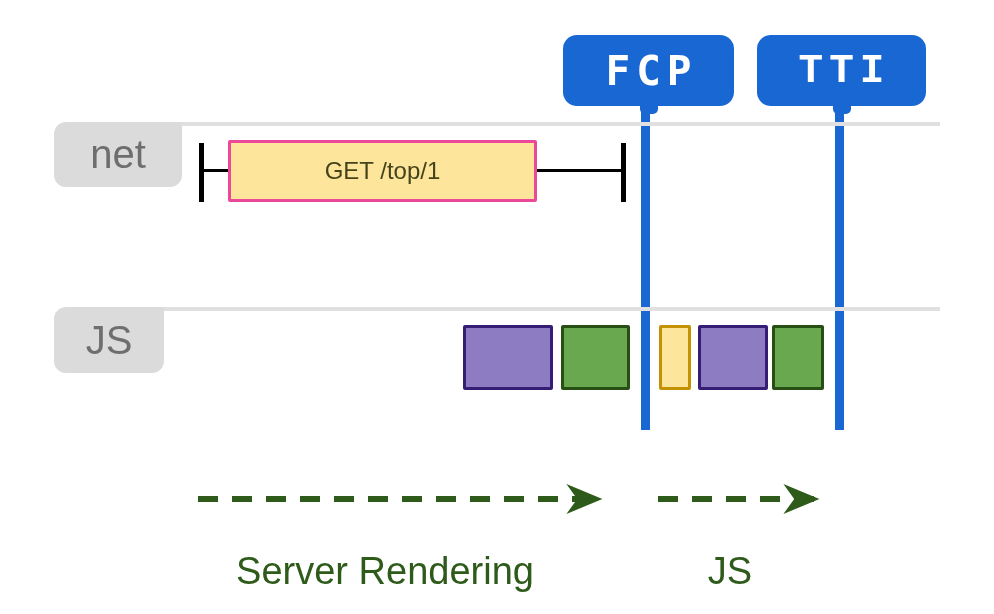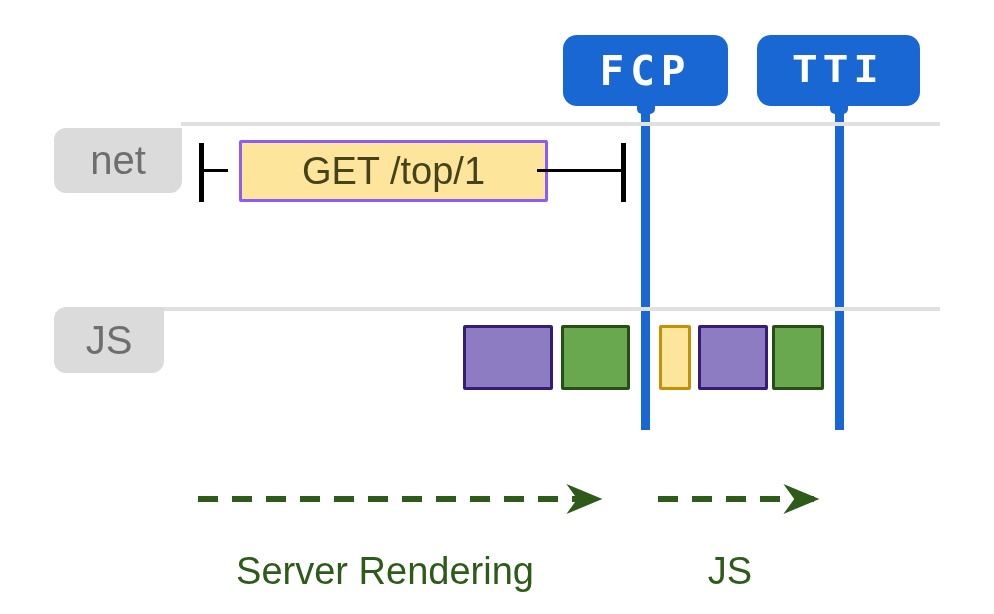--- a/index.html
+++ b/index.html
@@ -6,51 +6,52 @@
   .canvas{
     position:relative;width:994px;height:614px;background:#ffffff;
     font-family:"Liberation Sans",sans-serif;overflow:hidden;
   }
   
   .vline{position:absolute;top:100px;height:330px;width:9px;background:#1967D2;}
   .badge{
     position:absolute;top:35px;height:71px;background:#1967D2;border-radius:14px;
     color:#ffffff;font-family:"DejaVu Sans Mono",monospace;font-weight:bold;
     font-size:41px;letter-spacing:6px;display:flex;align-items:center;justify-content:center;
+    padding-left:6px; 
   }
   .badge:after{ 
     content:"";position:absolute;bottom:-8px;left:50%;transform:translateX(-50%);
     width:18px;height:10px;background:#1967D2;border-radius:0 0 5px 5px;
   }
   .badge-fcp{left:563px;width:165px;}
   .badge-tti{left:757px;width:163px;font-family:Liberation Mono, monospace;}
   .vline-fcp{left:641px;}
   .vline-tti{left:835px;}
   
   .track-line{position:absolute;height:4px;background:#E0E0E0;}
   .net-line{left:181px;top:122px;width:759px;}
   .js-line{left:163px;top:307px;width:777px;}
   .track-label{
     position:absolute;background:#DBDBDB;color:#6E6E6E;font-size:40px;
     display:flex;align-items:center;justify-content:center;
     border-radius:12px 0 12px 12px;
   }
-  .net-label{left:54px;top:128px;width:128px;height:65px;}
+  .net-label{left:54px;top:122px;width:128px;height:65px;}
   .js-label{left:54px;top:307px;width:110px;height:66px;}
   
   .tick{position:absolute;top:143px;width:5px;height:59px;background:#000000;}
   .tick-start{left:199px;}
   .tick-end{left:621px;}
   .conn{position:absolute;top:169px;height:3px;background:#000000;}
   .conn-left{left:204px;width:24px;}
   .conn-right{left:537px;width:84px;}
   .request-box{
     position:absolute;left:228px;top:140px;width:309px;height:62px;box-sizing:border-box;
-    background:#FDE59C;border:3px solid #8b5cf6;border-radius:2px;
-    color:#44431A;font-size:38px;display:flex;align-items:center;justify-content:center;margin-left:11px;
+    background:#FDE59C;border:3px solid #ec4899;border-radius:2px;
+    color:#44431A;font-size:24px;display:flex;align-items:center;justify-content:center;
   }
   
   .blocks-host{position:absolute;left:0;top:0;width:994px;height:614px;pointer-events:none;}
   .block{position:absolute;top:325px;height:65px;box-sizing:border-box;border-radius:2px;}
   .block.purple{background:#8E7CC3;border:3px solid #351C75;}
   .block.green{background:#6AA84F;border:3px solid #274E13;}
   .block.yellow{background:#FDE59C;border:3px solid #C49102;}
   
   .arrows-svg{position:absolute;left:0;top:0;pointer-events:none;}
   .phase-label{

